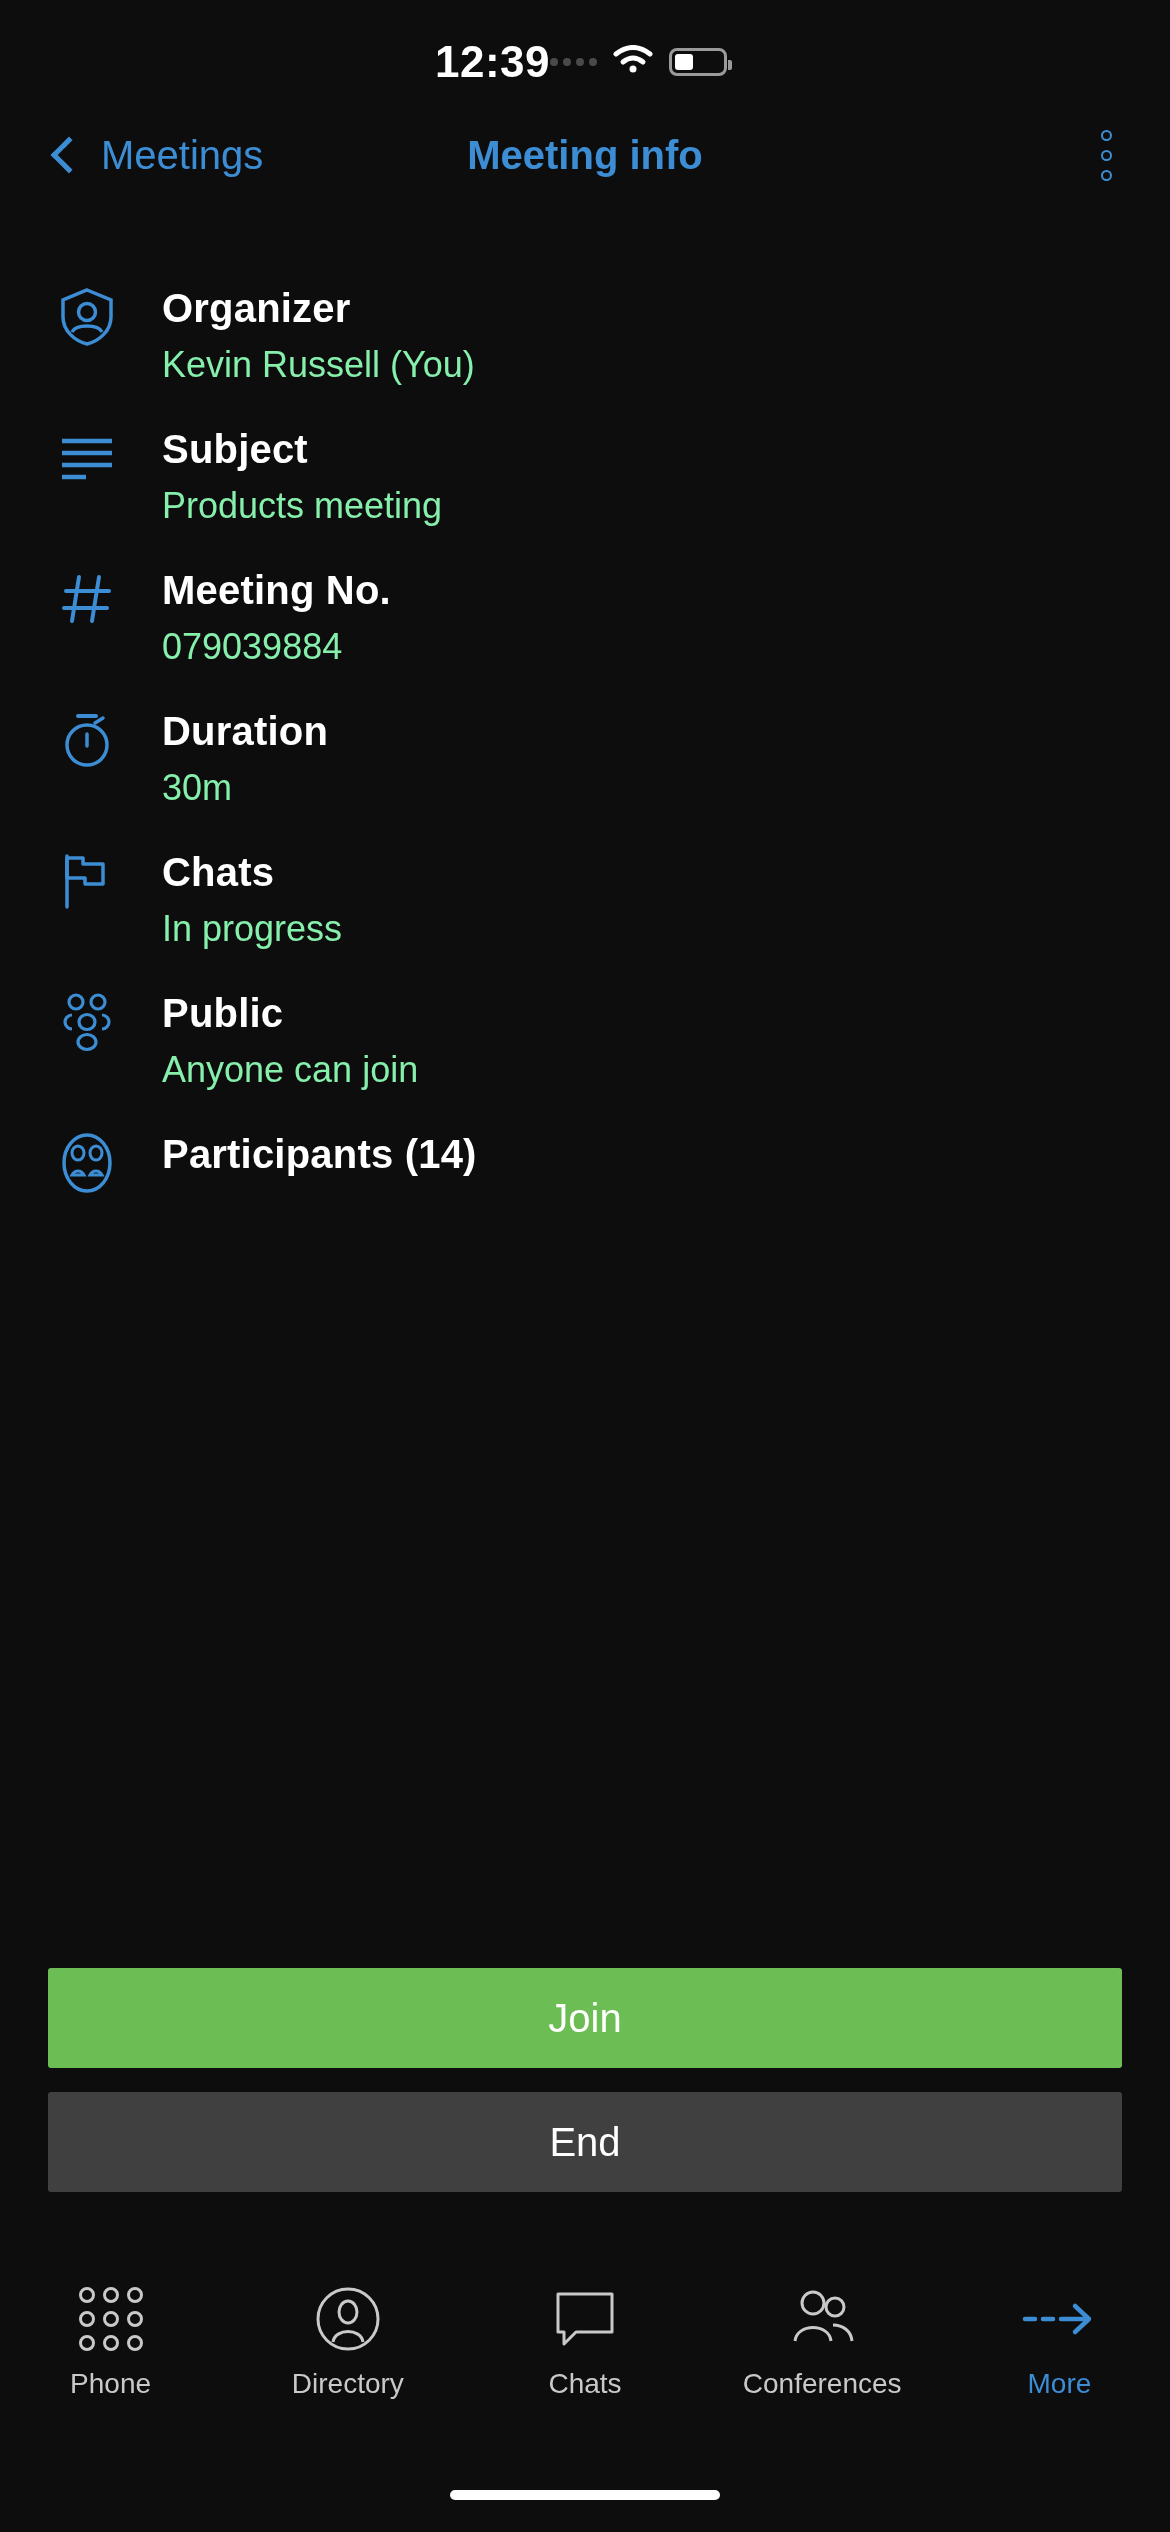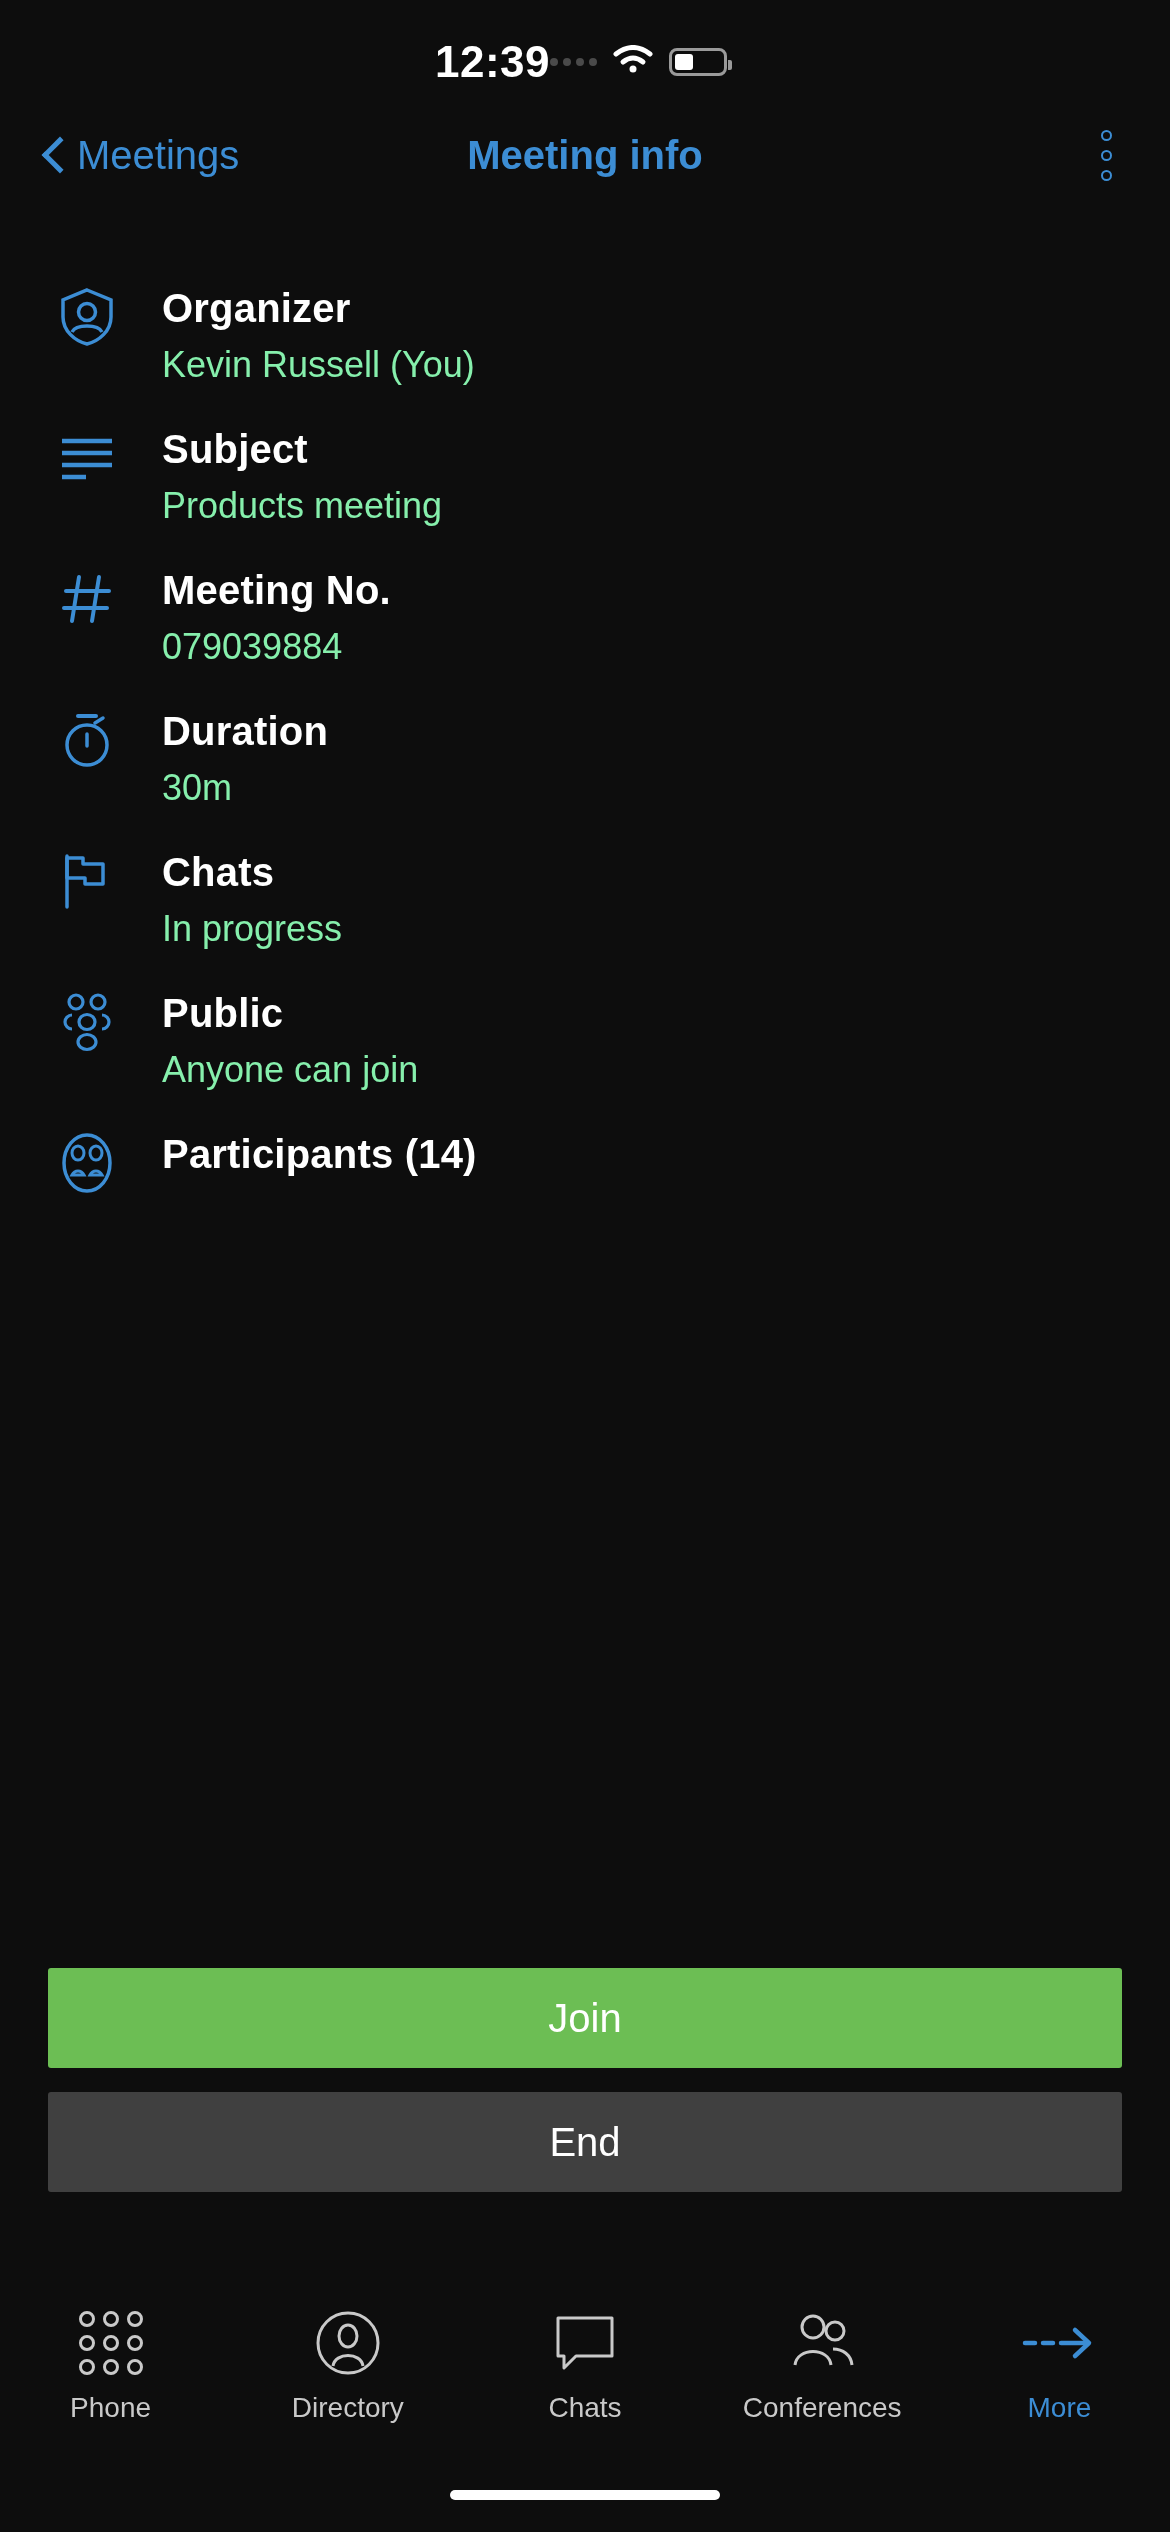--- a/index.html
+++ b/index.html
@@ -34,22 +34,22 @@
     width:4px; height:10px; background:#9a9a9a; border-radius:0 2px 2px 0;
   }
   .battery i { display:block; height:100%; width:40%; background:#ffffff; border-radius:3px; }
 
   
   .navbar {
     position:absolute; top:110px; left:0; width:1170px; height:90px;
     display:flex; align-items:center;
   }
   .nav-back {
-    display:flex; align-items:center; gap:4px;
-    position:absolute; left:47px;
+    display:flex; align-items:center; gap:19px;
+    position:absolute; left:56px;
     cursor:pointer;
   }
   .chev-left { width:26px; height:26px; border-left:5px solid #3c8dd4; border-bottom:5px solid #3c8dd4;
                transform:rotate(45deg); }
   .nav-back-label { color:#3c8dd4; font-size:40px; }
   .nav-title {
     position:absolute; left:0; width:1170px; text-align:center;
     color:#3c8dd4; font-size:40px; font-weight:bold;
   }
   .nav-more {
@@ -82,21 +82,21 @@
     display:flex; align-items:center; justify-content:center;
     font-size:40px; color:#ffffff; font-family:"Liberation Sans", sans-serif;
     cursor:pointer; margin-bottom:24px;
   }
   .btn-join { background:#6cbe54; }
   .btn-end  { background:#404040; }
 
   
   .tabbar {
     position:absolute; left:0; bottom:84px; width:1170px; height:180px;
-    display:flex; align-items:center; padding-top:14px;gap:16px;
+    display:flex; align-items:flex-start; padding-top:14px;gap:16px;
   }
   .tab { flex:1; display:flex; flex-direction:column; align-items:center; gap:12px; cursor:pointer; }
   .tab-icon { height:74px; display:flex; align-items:center; justify-content:center; }
   .tab-label { font-size:28px; color:#c9c9c9; }
   .tab.active .tab-label { color:#3c8dd4; }
 
   .dots-grid { display:grid; grid-template-columns:repeat(3,16px); gap:8px; }
   .dots-grid i { width:16px; height:16px; border-radius:50%; border:3px solid #c9c9c9; }
 
   .home-indicator {

